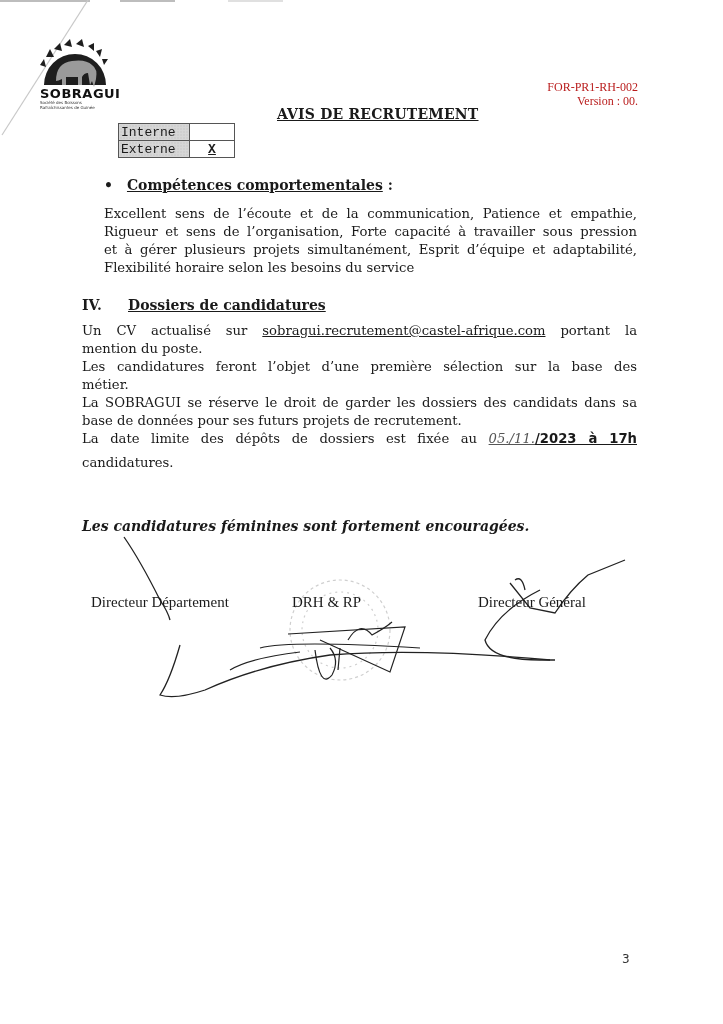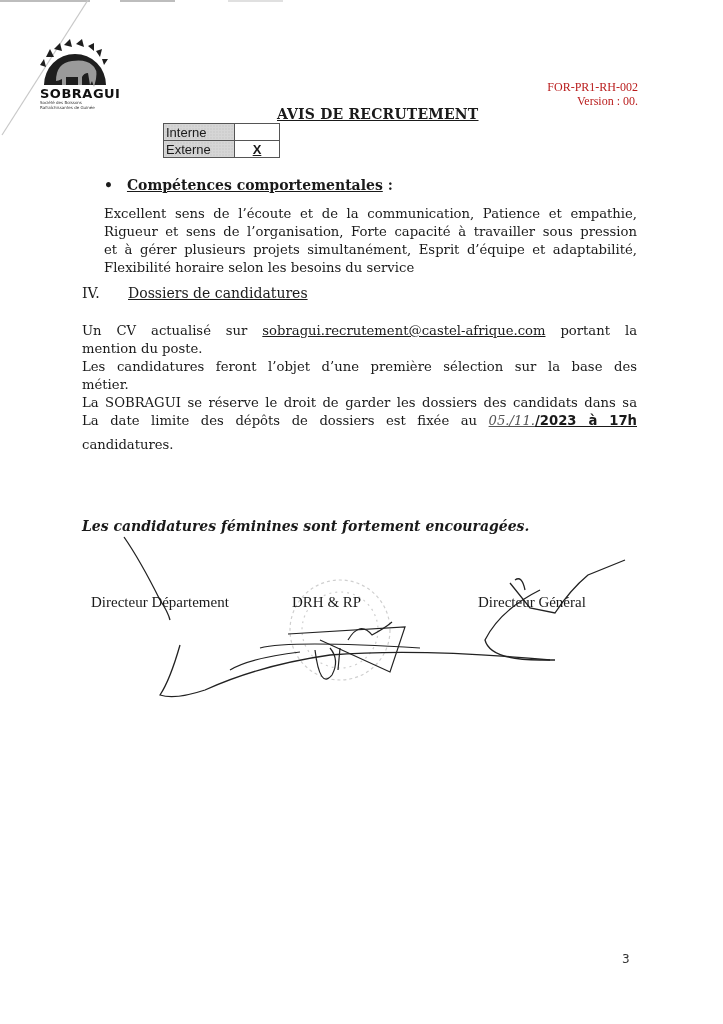--- a/index.html
+++ b/index.html
@@ -7,30 +7,30 @@
     width: 723px; height: 1024px; background: #ffffff; position: relative; overflow: hidden;
     font-family: "DejaVu Serif", serif; color: #1a1a1a;
   }
   .topline { position: absolute; top: 0; height: 2px; background: #bdbdbd; }
   .diag { position: absolute; left: 0; top: 0; width: 110px; height: 140px; }
   .logo { position: absolute; left: 32px; top: 35px; width: 85px; height: 80px; }
   .logo-name { position: absolute; left: 40px; top: 86px; font-family: "DejaVu Sans", sans-serif; font-weight: bold; font-size: 13px; letter-spacing: 0.5px; color: #111; }
   .logo-sub { position: absolute; left: 40px; top: 100px; font-family: "DejaVu Sans", sans-serif; font-size: 4px; line-height: 5px; color: #333; width: 60px; }
   .ref { position: absolute; right: 85px; top: 80px; text-align: right; font-family: "Liberation Serif", serif; font-size: 12px; line-height: 14px; color: #b91c1c; }
   .title { position: absolute; left: 277px; top: 106px; font-family: "DejaVu Serif", serif; font-weight: bold; font-size: 14px; text-decoration: underline; letter-spacing: 0.2px; }
-  table.io { position: absolute; left: 118px; top: 123px; border-collapse: collapse; font-family: Liberation Sans, sans-serif; font-size: 13px; margin-left: 45px; }
+  table.io { position: absolute; left: 118px; top: 123px; border-collapse: collapse; font-family: Liberation Mono, monospace; font-size: 13px; }
   table.io td { border: 1px solid #555; height: 16px; padding: 0 2px; line-height: 15px; }
   table.io td.lbl { width: 66px; background: #d6d6d6; background-image: radial-gradient(#bbb 0.6px, transparent 0.7px); background-size: 3px 3px; }
   table.io td.val { width: 40px; text-align: center; font-weight: bold; text-decoration: underline; }
   .bullet-head { position: absolute; left: 104px; top: 177px; font-family: "DejaVu Serif", serif; font-weight: bold; font-size: 14px; }
   .bullet-head .dot { margin-right: 14px; }
   .bullet-head .txt { text-decoration: underline; }
   .para { position: absolute; font-family: "DejaVu Serif", serif; font-size: 13.2px; line-height: 18px; color: #1a1a1a; }
   .justify { text-align: justify; text-align-last: justify; }
-  .sec-head { position: absolute; left: 82px; top: 285px; font-family: "DejaVu Serif", serif; font-weight: normal; font-size: 14px; }
+  .sec-head { position: absolute; left: 82px; top: 297px; font-family: "DejaVu Serif", serif; font-weight: bold; font-size: 14px; }
   .sec-head .num { display: inline-block; width: 46px; }
   .sec-head .txt { text-decoration: underline; }
   .email { text-decoration: underline; }
   .hand { font-family: "DejaVu Serif", serif; font-style: italic; color: #555; text-decoration: underline; }
   .deadline-bold { font-family: "DejaVu Sans", sans-serif; font-weight: bold; text-decoration: underline; }
   .encourage { position: absolute; left: 82px; top: 518px; font-family: "DejaVu Serif", serif; font-weight: bold; font-style: italic; font-size: 14px; }
   .sig-label { position: absolute; top: 594px; font-family: "Liberation Serif", serif; font-size: 15px; color: #1a1a1a; }
   .sigs { position: absolute; left: 0; top: 520px; width: 723px; height: 200px; pointer-events: none; }
   .pagenum { position: absolute; left: 622px; top: 952px; font-family: "DejaVu Sans", sans-serif; font-size: 12px; color: #333; }
 </style>
@@ -96,20 +96,21 @@
 <div class="sec-head">
   <span class="num">IV.</span><span class="txt">Dossiers de candidatures</span>
 </div>
 
 <div class="para" style="left:82px;top:322px;width:555px;">
   <div class="justify"><span>Un CV actualisé sur </span><span class="email">sobragui.recrutement@castel-afrique.com</span><span> portant la</span></div>
   <div>mention du poste.</div>
   <div class="justify">Les candidatures feront l’objet d’une première sélection sur la base des</div>
   <div>métier.</div>
   <div class="justify">La SOBRAGUI se réserve le droit de garder les dossiers des candidats dans sa</div>
+  <div>base de données pour ses futurs projets de recrutement.</div>
   <div class="justify"><span>La date limite des dépôts de dossiers est fixée au </span><span class="hand">05./11.</span><span class="deadline-bold">/2023 à 17h</span></div>
   <div style="margin-top:6px;">candidatures.</div>
 </div>
 
 <div class="encourage">Les candidatures féminines sont fortement encouragées.</div>
 
 <svg class="sigs" viewBox="0 520 723 200">
   <g fill="none" stroke="#cfcfcf" stroke-width="1.2">
     <circle cx="340" cy="630" r="50" stroke-dasharray="3 3"></circle>
     <circle cx="340" cy="630" r="38" stroke-dasharray="2 4"></circle>

